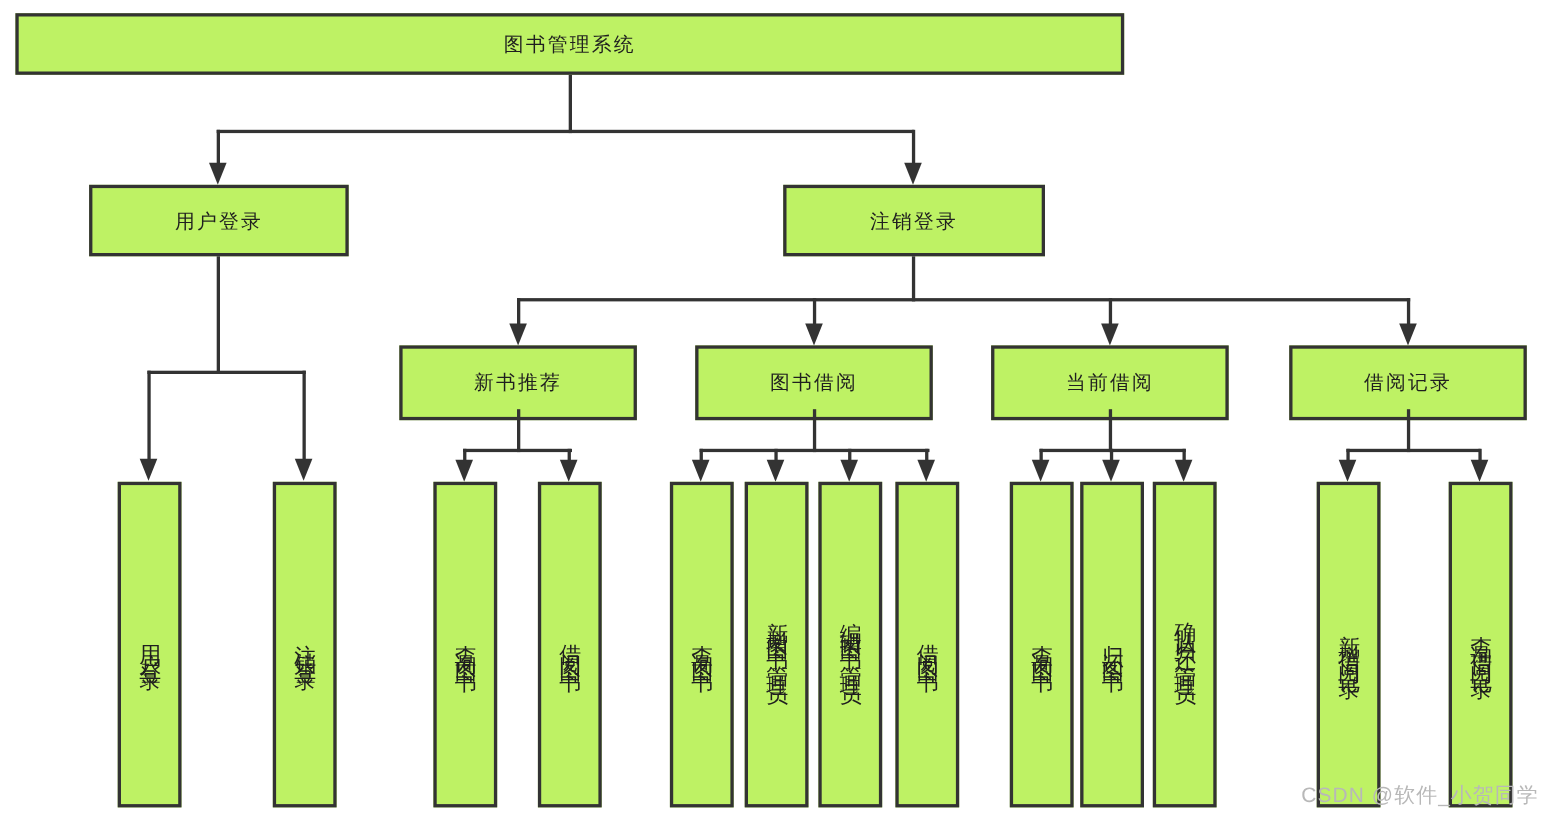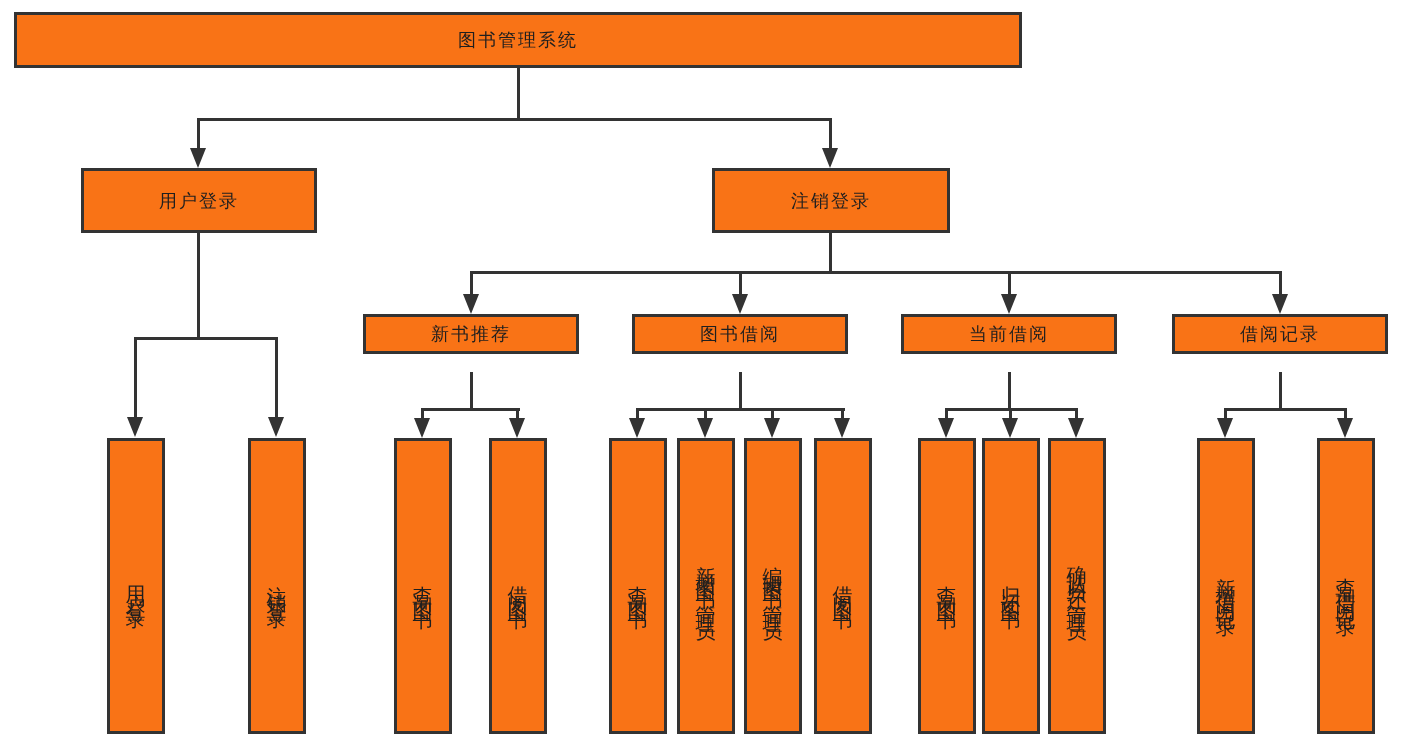--- a/index.html
+++ b/index.html
@@ -6,33 +6,33 @@
   .canvas {
     position: relative;
     width: 1405px;
     height: 747px;
     background: #ffffff;
     font-family: "Liberation Sans", "DejaVu Sans", sans-serif;
     overflow: hidden;
   }
   .node {
     position: absolute;
-    background: #f97316;
+    background: #bef264;
     border: 3px solid #333333;
     box-sizing: border-box;
     display: flex;
     align-items: center;
     justify-content: center;
     color: #1f1f1f;
   }
   .hlabel { font-size: 18px; letter-spacing: 2px; }
   .root  { left: 14px;  top: 12px;  width: 1008px; height: 56px; }
   .lvl2a { left: 81px;  top: 168px; width: 236px;  height: 65px; }
   .lvl2b { left: 712px; top: 168px; width: 238px;  height: 65px; }
-  .lvl3  { top: 314px; height: 40px; width: 216px; }
+  .lvl3  { top: 314px; height: 68px; width: 216px; }
   .leaf  { top: 438px; height: 296px; width: 58px; }
   .vtext {
     writing-mode: vertical-rl;
     text-orientation: mixed;
     font-size: 20px;
     letter-spacing: 8px;
     line-height: 1;
     white-space: nowrap;
   }
   .hline { position: absolute; height: 3px; background: #333333; }
@@ -180,14 +180,15 @@
     <span class="vtext">确认归还（管理员）</span>
   </div>
 
   <div class="node leaf" style="left:1197px;">
     <span class="vtext">新增借阅记录</span>
   </div>
   <div class="node leaf" style="left:1317px;">
     <span class="vtext">查询借阅记录</span>
   </div>
 
+  <div class="watermark">CSDN @软件_小贺同学</div>
 
 </div>
 
 </body></html>

